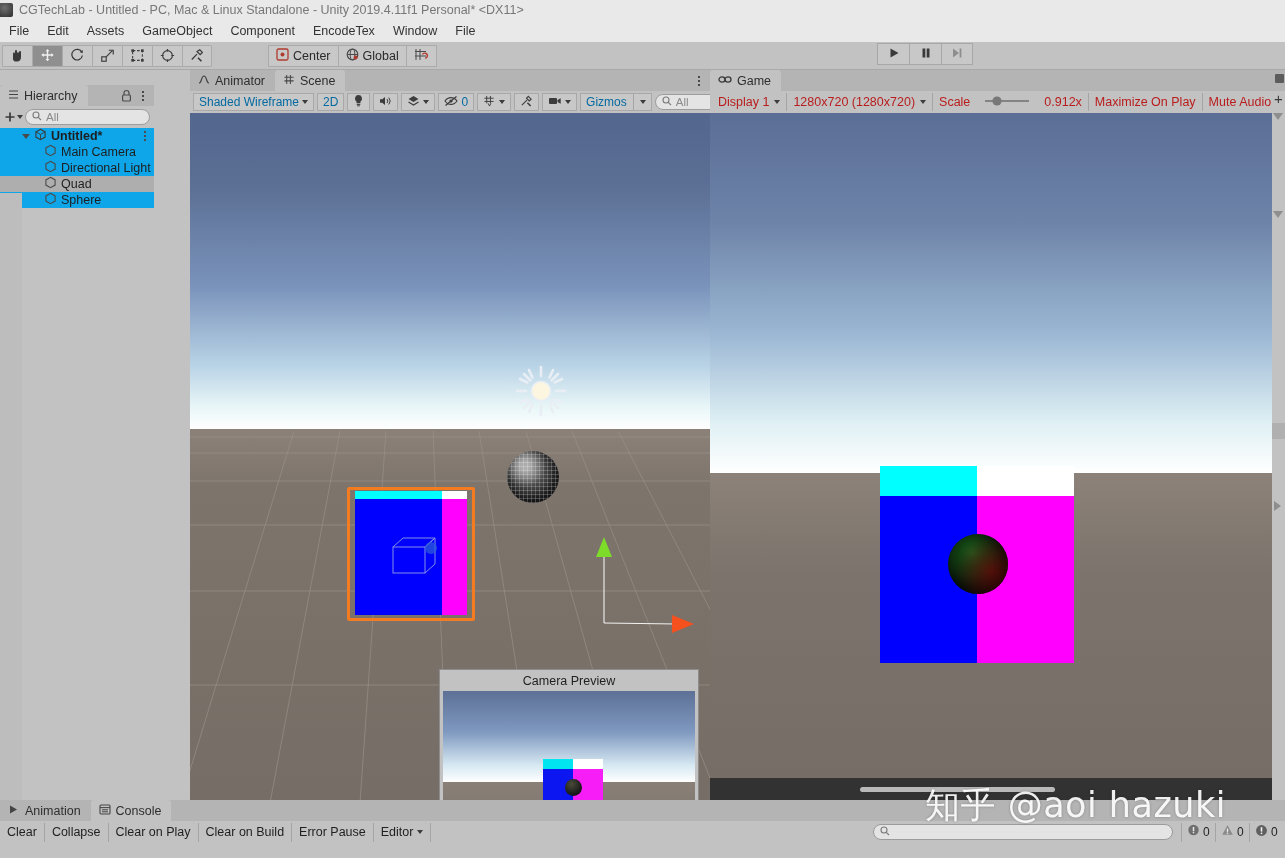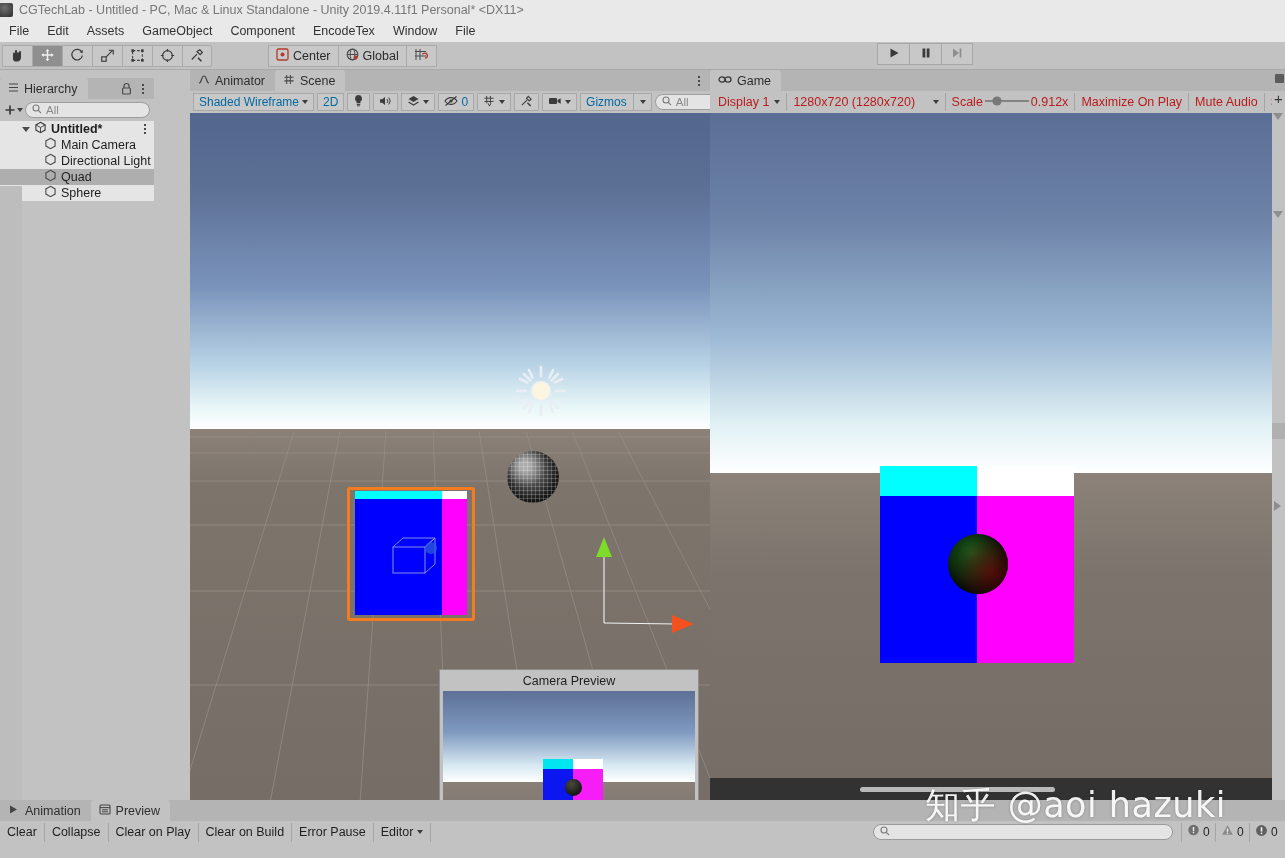--- a/index.html
+++ b/index.html
@@ -86,32 +86,32 @@
   .tab.sel { background: #c2c2c2; }
   .tab-kebab {
     position: absolute; right: 6px; top: 3px; width: 10px; height: 15px;
     display: flex; flex-direction: column; align-items: center;
     justify-content: center; gap: 2px; cursor: default;
   }
   .tab-kebab i { width: 2px; height: 2px; background: #4a4a4a; display: block; }
   .lock-ico { position: absolute; right: 22px; top: 4px; cursor: default; }
 
   
-  #hierarchy { left: 0; top: 78px; width: 154px; height: 730px; }
+  #hierarchy { left: 0; top: 85px; width: 154px; height: 730px; }
   .hier-toolbar {
     height: 22px; display: flex; align-items: center; gap: 2px;
     padding: 0 4px; background: #c2c2c2;
   }
   .hplus { display: flex; align-items: center; gap: 1px; cursor: default; }
   .hsearch {
     flex: 1; height: 16px; background: #e4e4e4; border: 1px solid #9d9d9d;
     border-radius: 8px; display: flex; align-items: center; gap: 4px;
     padding: 0 6px; color: #8a8a8a; font-size: 11.5px; cursor: text;
   }
-  .hier-list { background: #e5e5e5; }
+  .hier-list { background: #0ea5e9; }
   .hrow {
     height: 16px; display: flex; align-items: center; gap: 4px;
     font-size: 12.5px; color: #1e1e1e; cursor: default; position: relative;
   }
   .hrow.sel { background: #aeaeae; }
   .hrow.scene { font-weight: bold; }
   .tri {
     width: 0; height: 0; border-left: 4.5px solid #4a4a4a;
     border-top: 3.5px solid transparent; border-bottom: 3.5px solid transparent;
   }
@@ -795,21 +795,21 @@
 
     <div class="game-tools">
       <div class="gbtn" style="width:76px;justify-content:space-between">
         <span>Display 1</span>
         <span class="caret"></span>
       </div>
       <div class="gbtn" style="width:168px;justify-content:space-between">
         <span>1280x720 (1280x720)</span>
         <span class="caret"></span>
       </div>
-      <div class="gbtn" style="gap:0">
+      <div class="gbtn" style="gap:13px">
         <span>Scale</span>
         <span>
           <svg width="48" height="12" viewBox="0 0 48 12">
               <line x1="2" y1="6" x2="46" y2="6" stroke="#6e6e6e" stroke-width="1.6"></line>
               <circle cx="14" cy="6" r="4.6" fill="#787878"></circle>
             </svg>
         </span>
         <span>0.912x</span>
       </div>
       <div class="gbtn">
@@ -866,21 +866,21 @@
         </span>
         <span>Animation</span>
       </div>
       <div class="tab sel">
         <span>
           <svg width="12" height="11" viewBox="0 0 12 11">
               <rect x="1" y="1" width="10" height="9" rx="1" stroke="#454545" stroke-width="1.1" fill="none"></rect>
               <path d="M1 3.6h10M3 5.8h6M3 7.8h6" stroke="#454545" stroke-width="1"></path>
             </svg>
         </span>
-        <span>Preview</span>
+        <span>Console</span>
       </div>
     </div>
 
     <div class="console-toolbar">
       <div class="cbtn">
         <span>Clear</span>
       </div>
       <div class="cbtn">
         <span>Collapse</span>
       </div>

